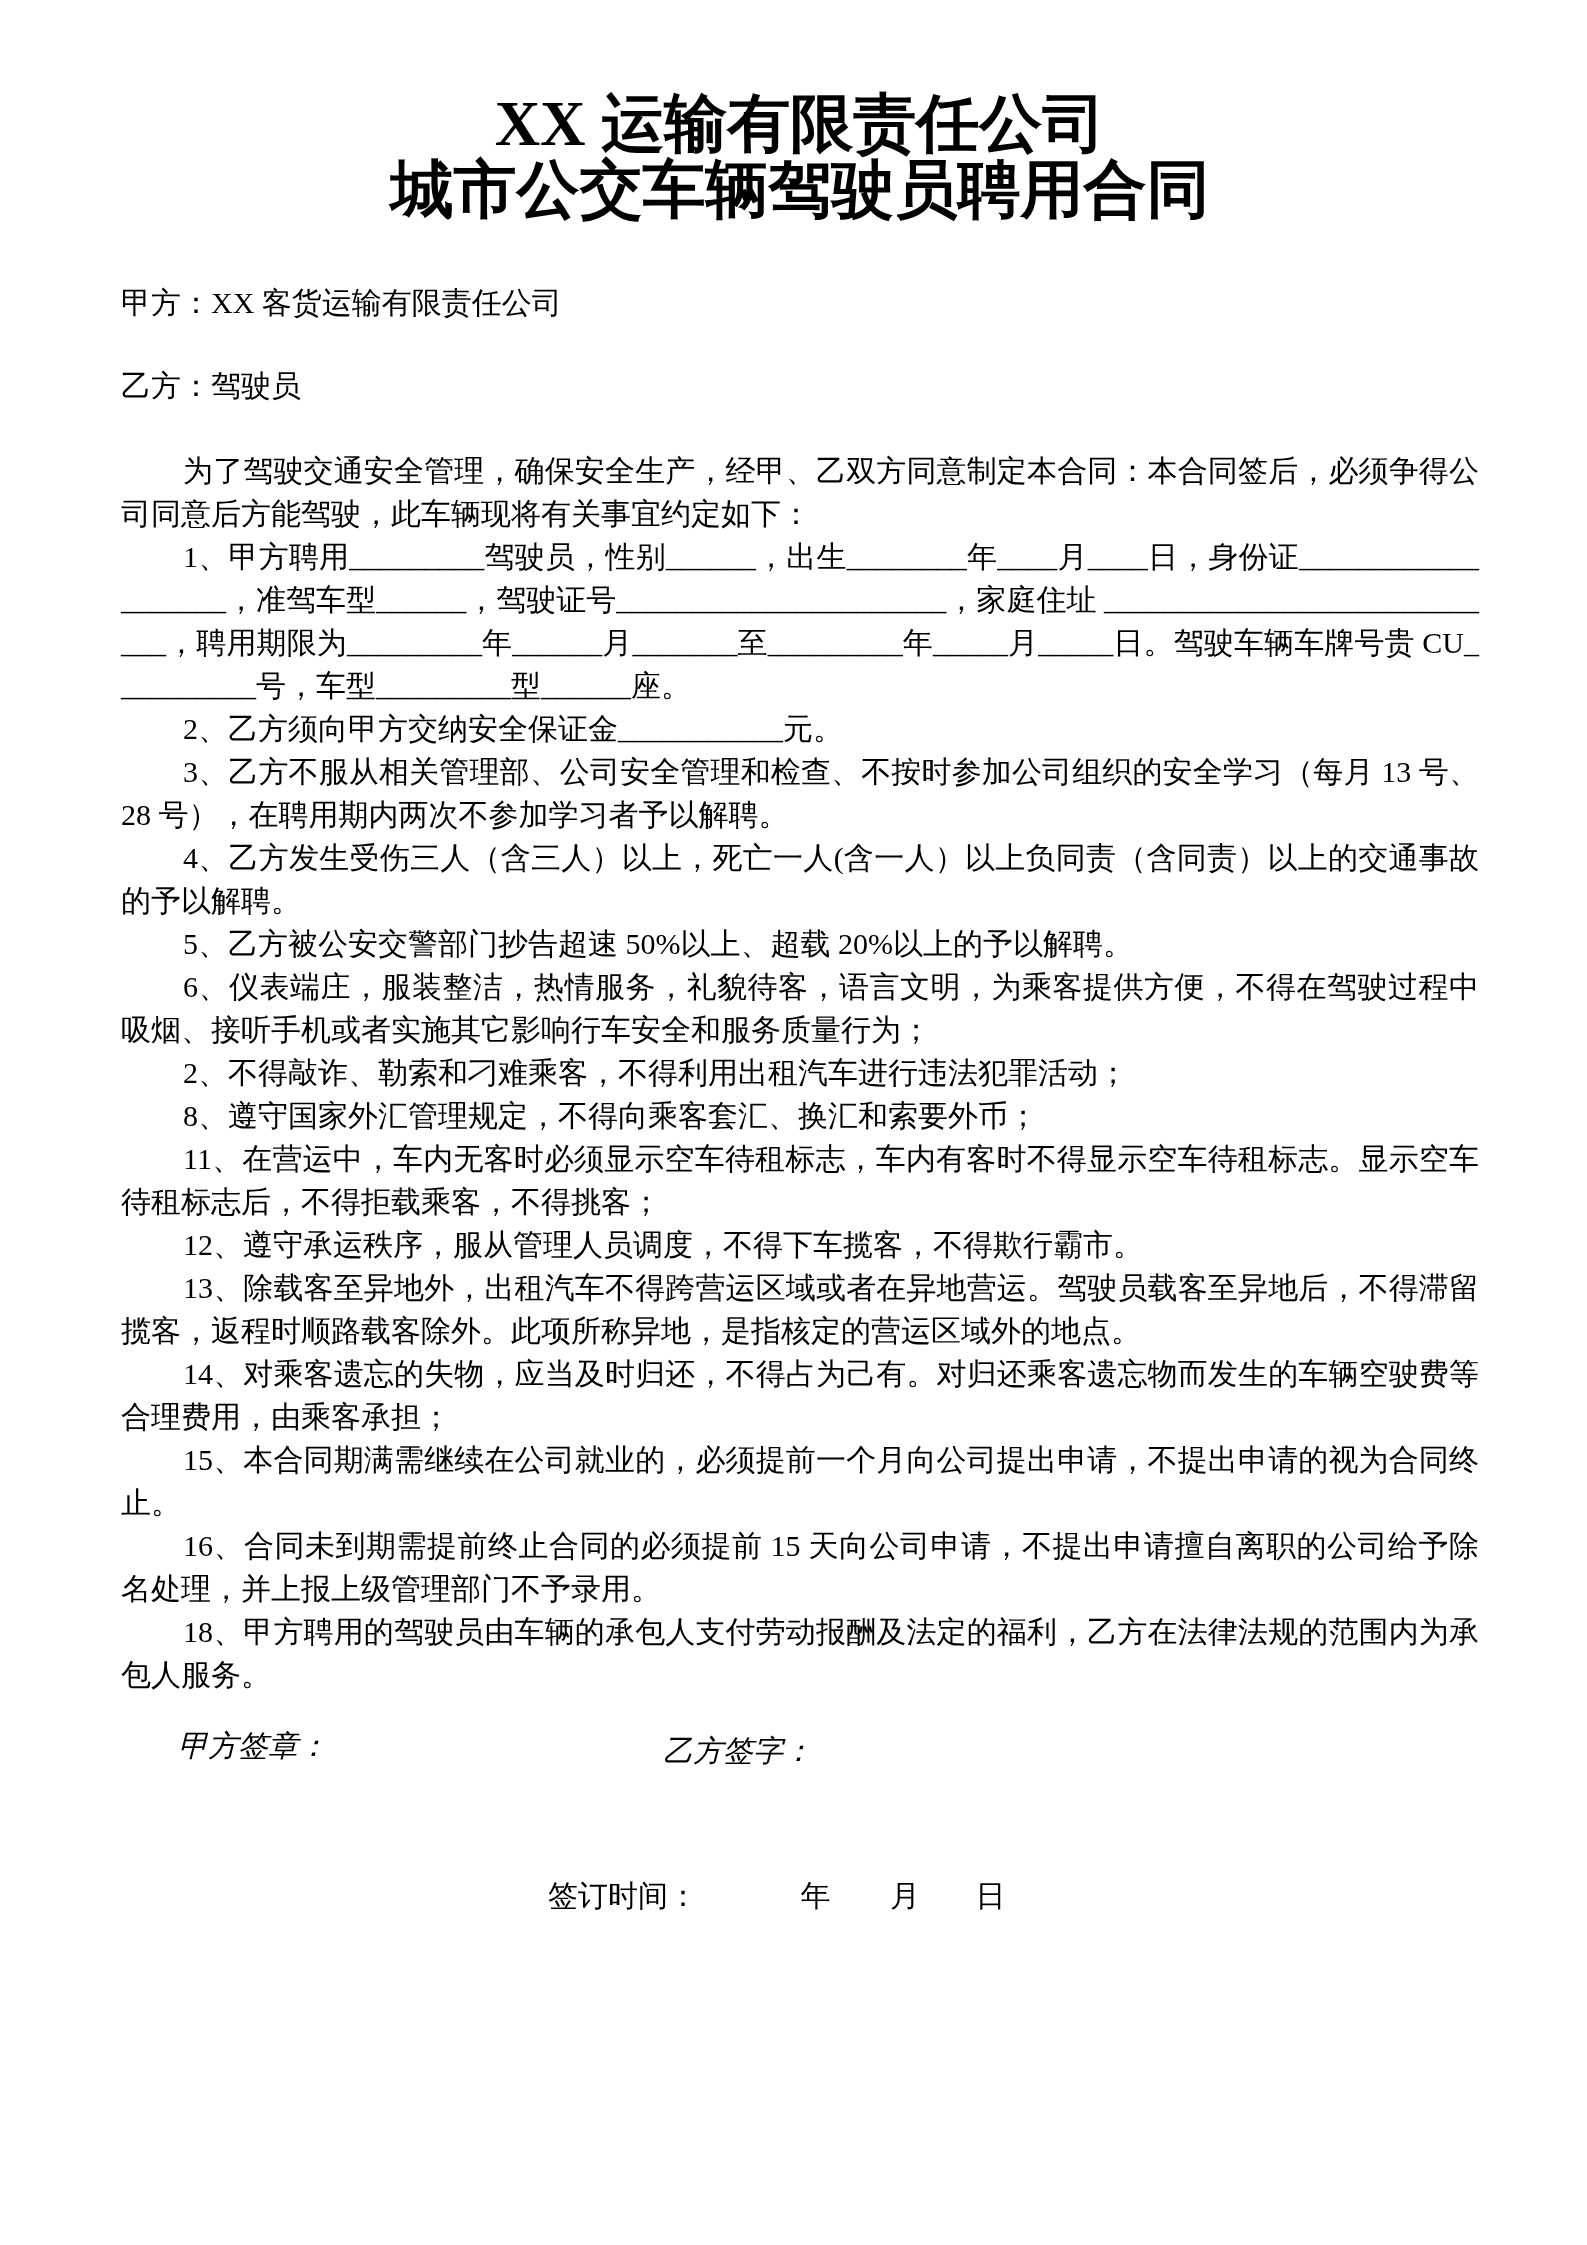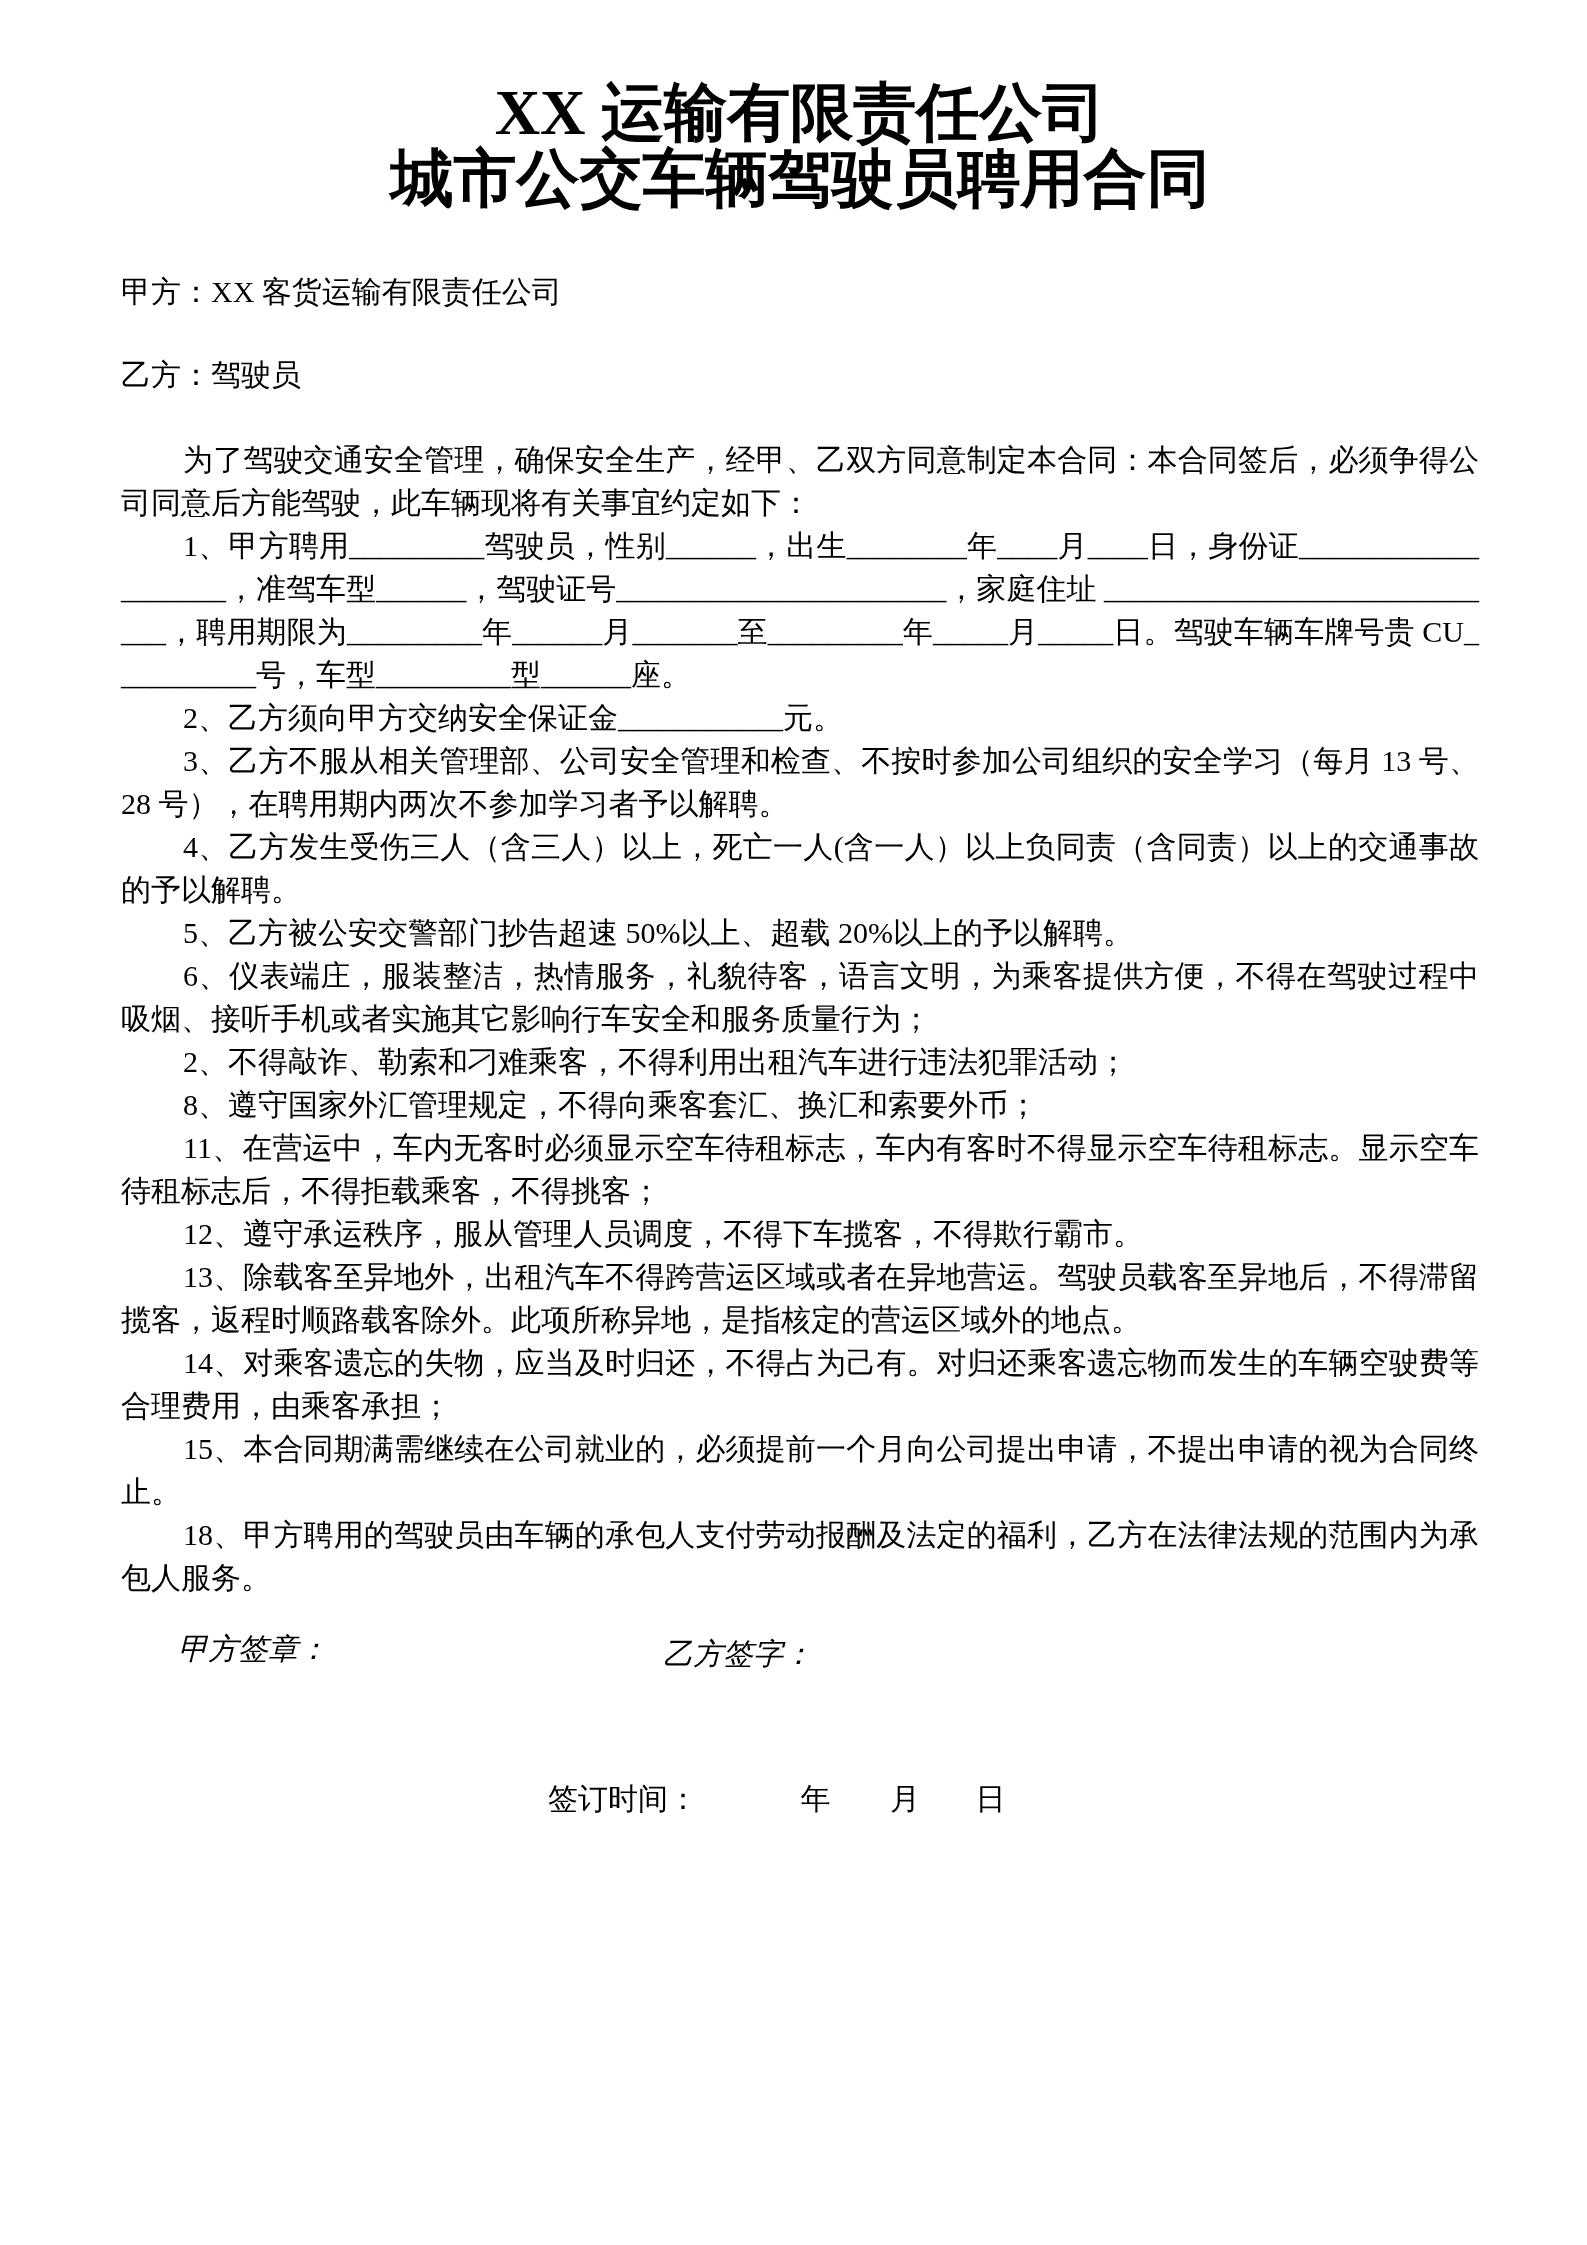--- a/index.html
+++ b/index.html
@@ -4,21 +4,21 @@
 <style>
   html, body {
     margin: 0;
     padding: 0;
     background: #ffffff;
   }
   .page {
     position: relative;
     width: 1587px;
     height: 1905px;
-    margin: 5px auto;
+    margin: 16px auto;
     background: #ffffff;
     color: #000000;
     font-family: "Liberation Serif", "DejaVu Serif", serif;
     font-size: 30px;
     box-sizing: border-box;
     padding: 75px 108px 0 121px;
     overflow: hidden;
   }
   .title {
     text-align: center;
@@ -79,20 +79,21 @@
     <p class="para">4、乙方发生受伤三人（含三人）以上，死亡一人(含一人）以上负同责（含同责）以上的交通事故的予以解聘。</p>
     <p class="para">5、乙方被公安交警部门抄告超速 50%以上、超载 20%以上的予以解聘。</p>
     <p class="para">6、仪表端庄，服装整洁，热情服务，礼貌待客，语言文明，为乘客提供方便，不得在驾驶过程中吸烟、接听手机或者实施其它影响行车安全和服务质量行为；</p>
     <p class="para">2、不得敲诈、勒索和刁难乘客，不得利用出租汽车进行违法犯罪活动；</p>
     <p class="para">8、遵守国家外汇管理规定，不得向乘客套汇、换汇和索要外币；</p>
     <p class="para">11、在营运中，车内无客时必须显示空车待租标志，车内有客时不得显示空车待租标志。显示空车待租标志后，不得拒载乘客，不得挑客；</p>
     <p class="para">12、遵守承运秩序，服从管理人员调度，不得下车揽客，不得欺行霸市。</p>
     <p class="para">13、除载客至异地外，出租汽车不得跨营运区域或者在异地营运。驾驶员载客至异地后，不得滞留揽客，返程时顺路载客除外。此项所称异地，是指核定的营运区域外的地点。</p>
     <p class="para">14、对乘客遗忘的失物，应当及时归还，不得占为己有。对归还乘客遗忘物而发生的车辆空驶费等合理费用，由乘客承担；</p>
     <p class="para">15、本合同期满需继续在公司就业的，必须提前一个月向公司提出申请，不提出申请的视为合同终止。</p>
+    <p class="para">16、合同未到期需提前终止合同的必须提前 15 天向公司申请，不提出申请擅自离职的公司给予除名处理，并上报上级管理部门不予录用。</p>
     <p class="para">18、甲方聘用的驾驶员由车辆的承包人支付劳动报酬及法定的福利，乙方在法律法规的范围内为承包人服务。</p>
   </div>
 
   <div class="sig-row">
     <span class="sig-a">甲方签章：</span>
     <span class="sig-b">乙方签字：</span>
   </div>
 
   <div class="date-row">
     <span>签订时间：</span>

